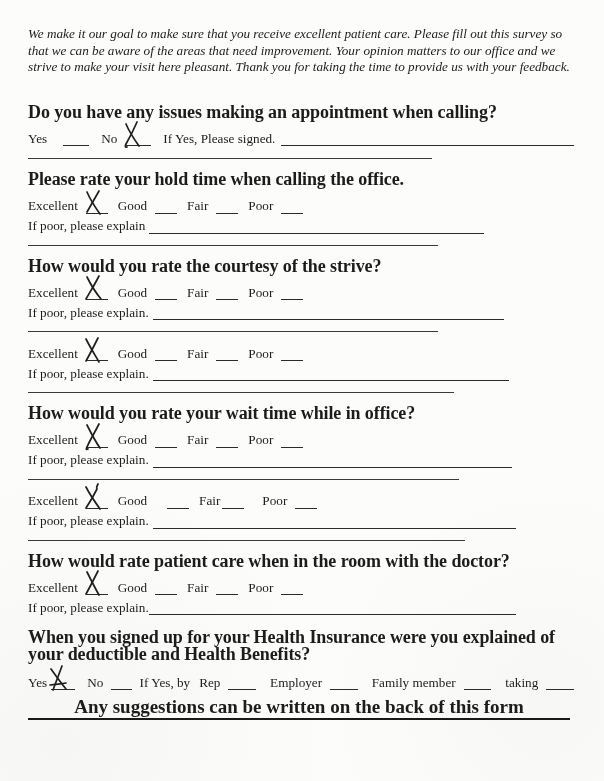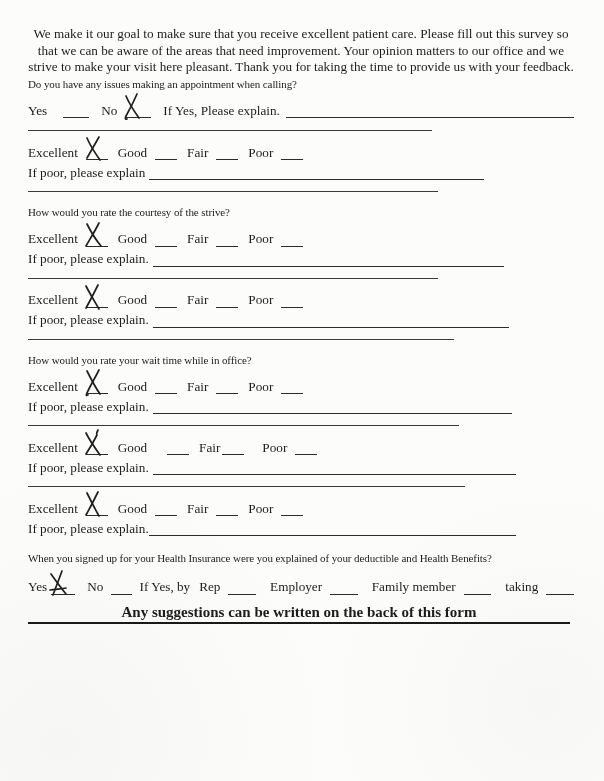--- a/index.html
+++ b/index.html
@@ -18,25 +18,25 @@
   }
   .page{
     width:604px;height:781px;
     padding:26px 30px 0 28px;
     position:relative;
     background:
       radial-gradient(circle at 10% 95%, rgba(0,0,0,0.025), transparent 30%),
       radial-gradient(circle at 90% 90%, rgba(0,0,0,0.02), transparent 25%),
       var(--paper);
   }
-  .intro{margin-bottom:0;text-align:center;}
+  .intro{margin-bottom:28px;text-align:left;font-style:italic;}
   .q-block{margin-bottom:12px;}
   .q-head{
-    font-size:11px;
-    font-weight:normal;
+    font-size:18px;
+    font-weight:bold;
     line-height:16.5px;
     margin-bottom:9px;
     letter-spacing:-0.1px;
   }
   .answer-line,.rating-line,.ifpoor-line{
     display:flex;
     align-items:center;
     white-space:nowrap;
     height:20px;
   }
@@ -77,21 +77,21 @@
   .answer-gap{margin-right:14px;}
   .footer-rule{
     margin-top:4px;
     border-bottom:2.6px solid #191919;
     padding-bottom:2px;
     width:calc(100% - 4px);
   }
   .footer-text{
     font-weight:bold;
     text-align:center;
-    font-size:15px;
+    font-size:19px;
   }
 </style>
 </head>
 <body>
 
 <div class="page">
 
   <p class="intro">We make it our goal to make sure that you receive excellent patient care. Please fill out this survey so that we can be aware of the areas that need improvement. Your opinion matters to our office and we strive to make your visit here pleasant. Thank you for taking the time to provide us with your feedback.</p>
 
   <section class="q-block">
@@ -99,27 +99,28 @@
     <div class="answer-line">
       <span class="opt answer-gap">Yes</span>
       <span class="blank b-yn"></span>
       <span class="opt">No</span>
       <span class="blank b-yn checked">
         <svg class="xmark" viewBox="0 0 20 30" aria-hidden="true">
           <path d="M4 4 C 7 11, 12 19, 17 26"></path>
           <path d="M15 2 C 12 9, 8 17, 4 24 C 3 26, 3 28, 5 27"></path>
         </svg>
       </span>
-      <span class="opt">If Yes, Please explain.</span>
+      <span class="opt">If Yes, Please signed.</span>
       <span class="blank fill"></span>
     </div>
     <div class="cont-line wide"></div>
   </section>
 
   <section class="q-block">
+    <h3 class="q-head">Please rate your hold time when calling the office.</h3>
     <div class="rating-line">
       <span class="opt">Excellent</span>
       <span class="blank b-rate checked">
         <svg class="xmark" viewBox="0 0 20 30" aria-hidden="true">
           <path d="M4 4 C 7 11, 12 19, 17 26"></path>
           <path d="M16 3 C 12 10, 8 17, 4 24"></path>
         </svg>
       </span>
       <span class="opt">Good</span>
       <span class="blank b-rate"></span>
@@ -223,20 +224,21 @@
       <span class="blank b-rate"></span>
     </div>
     <div class="ifpoor-line">
       <span class="lbl">If poor, please explain.</span>
       <span class="blank fill" style="margin-right:58px;"></span>
     </div>
     <div class="cont-line" style="width:80%;"></div>
   </section>
 
   <section class="q-block">
+    <h3 class="q-head">How would rate patient care when in the room with the doctor?</h3>
     <div class="rating-line">
       <span class="opt">Excellent</span>
       <span class="blank b-rate checked">
         <svg class="xmark" viewBox="0 0 20 30" aria-hidden="true">
           <path d="M4 3 C 8 11, 12 19, 16 26"></path>
           <path d="M15 2 C 11 10, 7 18, 3 25"></path>
         </svg>
       </span>
       <span class="opt">Good</span>
       <span class="blank b-rate"></span>

